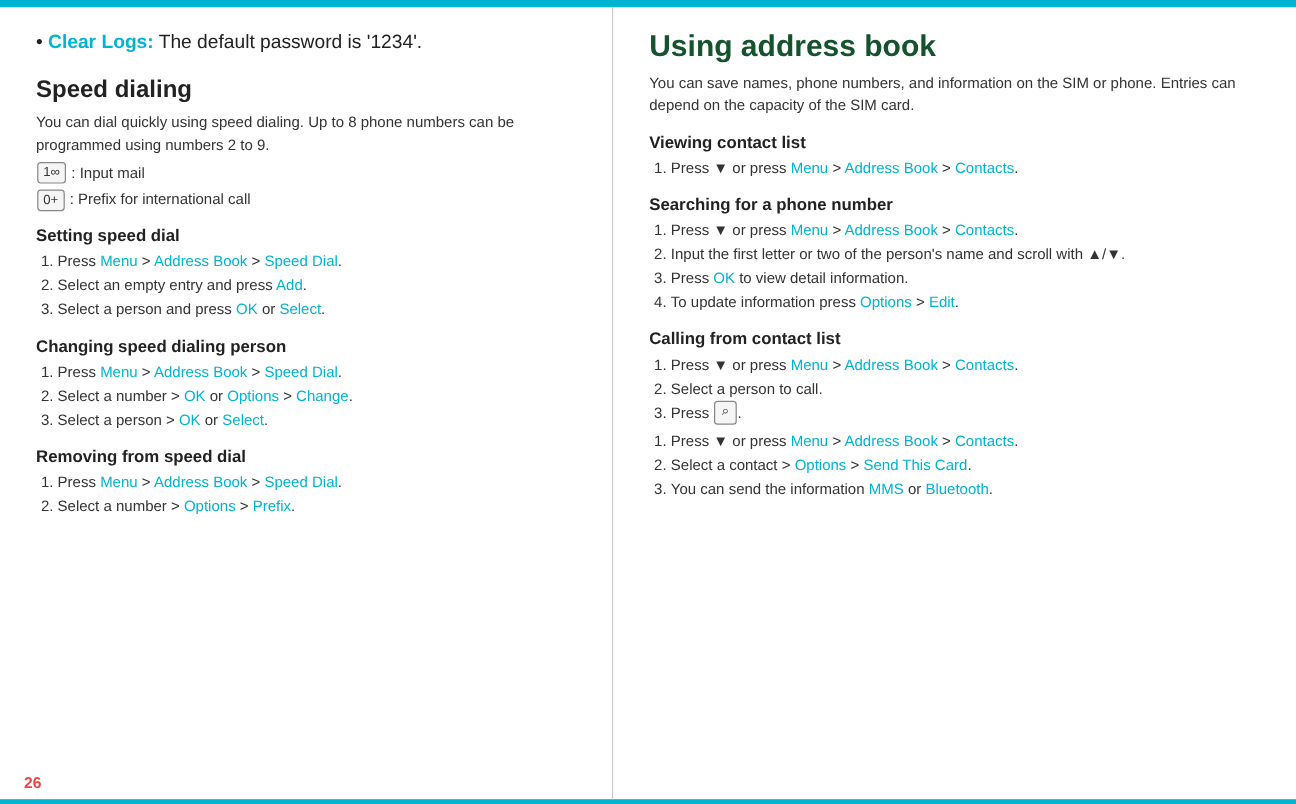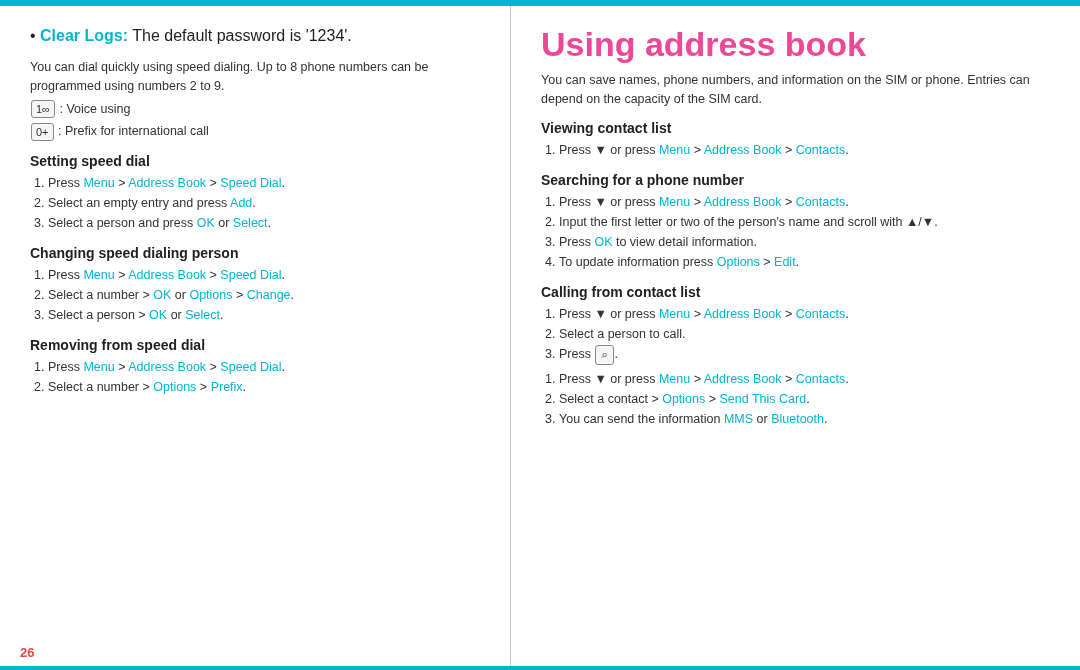--- a/index.html
+++ b/index.html
@@ -80,23 +80,23 @@
       margin-bottom: 10px;
       font-size: 16px;
       line-height: 1.5;
     }
 
     .cyan { color: #00b5d1; }
     .bold-cyan { color: #00b5d1; font-weight: bold; }
 
     
     h1 {
-      font-size: 34px;
+      font-size: 25px;
       font-weight: 900;
-      color: #ec4899;
+      color: #14532d;
       margin-bottom: 6px;
       line-height: 1.2;
     }
 
     
     h2 {
       font-size: 20px;
       font-weight: 900;
       color: #222;
       margin-bottom: 5px;
@@ -152,26 +152,27 @@
 
 <div class="divider"></div>
 
 <div class="left-col">
 
   <div class="bullet-item">
     • <span class="bold-cyan">Clear Logs:</span>
     <span>The default password is '1234'.</span>
   </div>
 
+  <h2>Speed dialing</h2>
 
   <p class="intro">You can dial quickly using speed dialing. Up to 8 phone numbers can be programmed using numbers 2 to 9.</p>
 
   <p class="intro">
     <span class="key-icon">1∞</span>
-    <span>: Voice using</span>
+    <span>: Input mail</span>
   </p>
   <p class="intro" style="margin-bottom:8px;">
     <span class="key-icon">0+</span>
     <span>: Prefix for international call</span>
   </p>
 
   <h3>Setting speed dial</h3>
   <ol>
     <li>
       Press <span class="cyan">Menu</span> &gt; <span class="cyan">Address Book</span> &gt; <span class="cyan">Speed Dial</span>.

